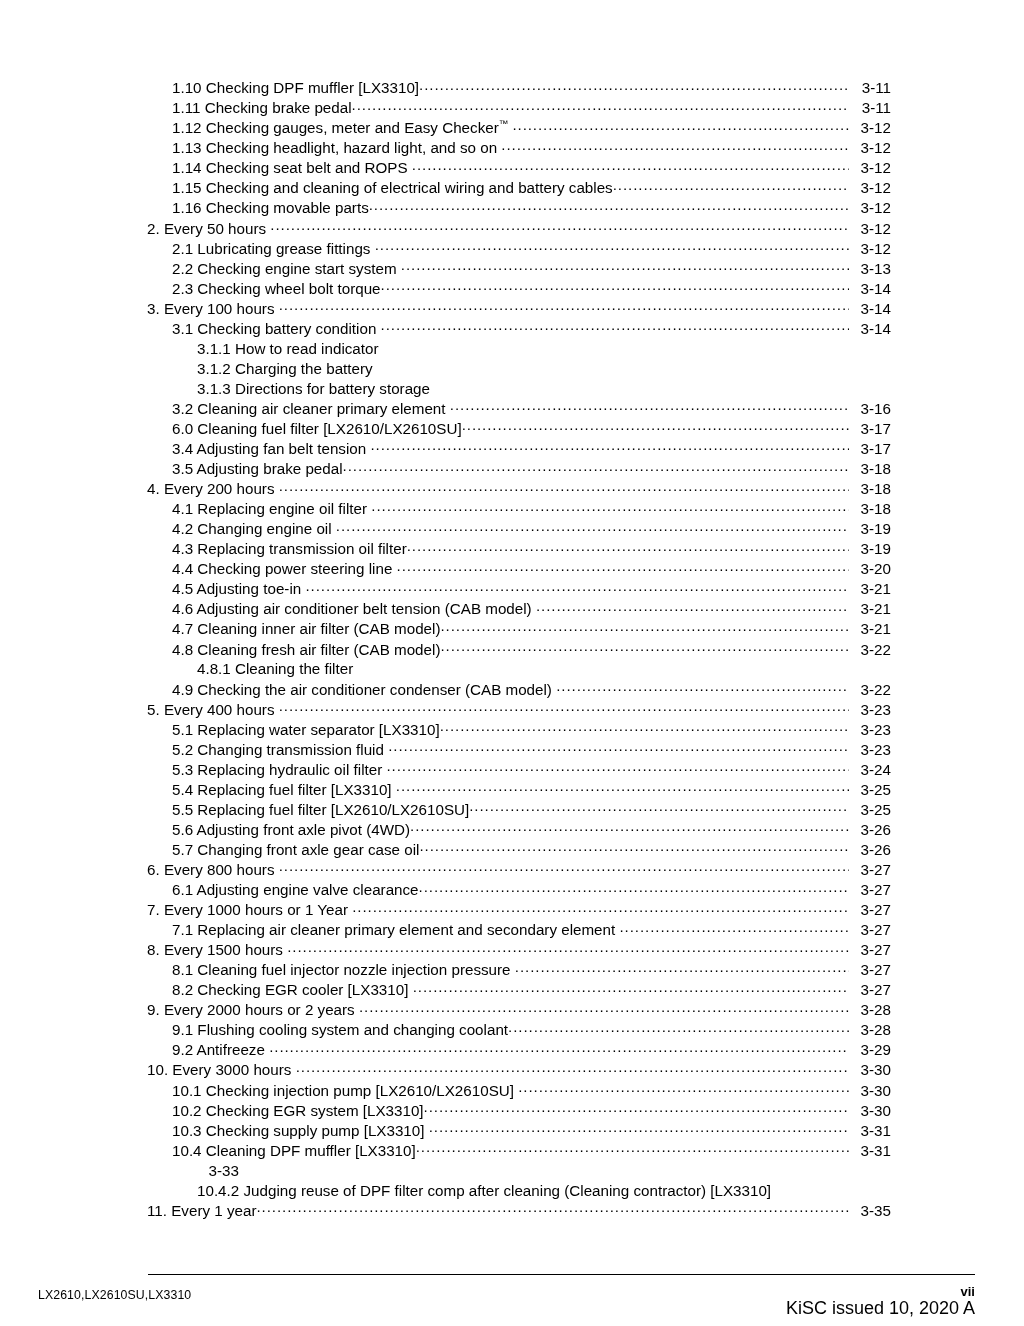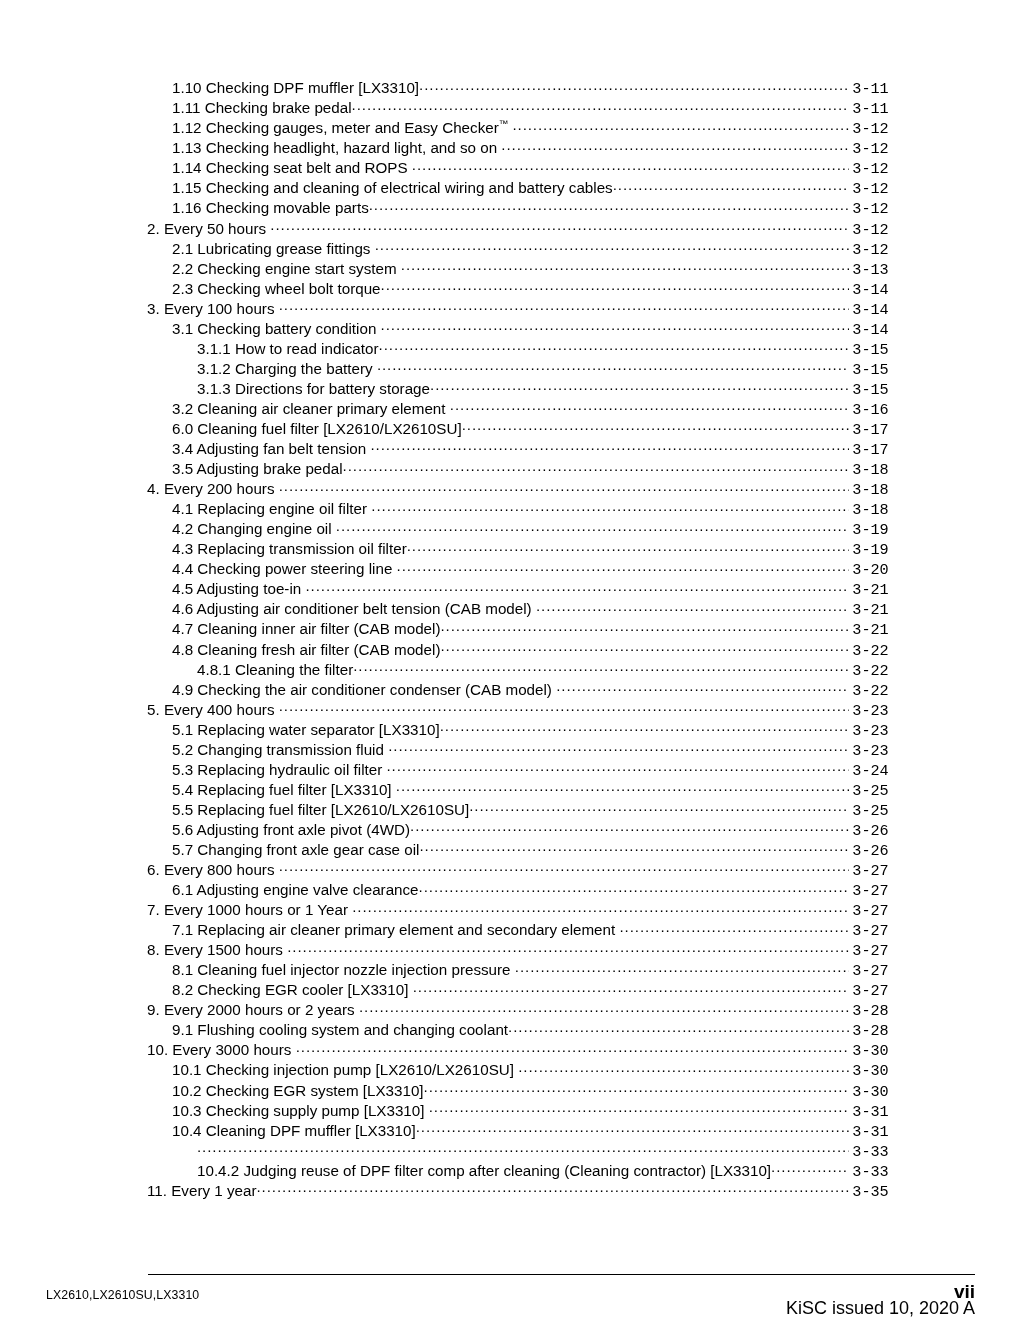--- a/index.html
+++ b/index.html
@@ -30,21 +30,21 @@
     line-height: 20.05px;
     height: 20.05px;
     white-space: nowrap;
     overflow: hidden;
     padding-right: 49px;
   }
 
   
   .lvl1 { padding-left: 147px; }
   .lvl2 { padding-left: 172px; }
-  .lvl3 { padding-left: 197px; }
+  .lvl3 { padding-left: 197px; flex-direction: column; }
 
   .toc-title {
     flex: 0 0 auto;
   }
   .toc-title .sp {
     
     display: inline;
   }
 
   .toc-leader {
@@ -66,24 +66,23 @@
     letter-spacing: 0.9px;
     font-size: 15.2px;
     line-height: 1;
     color: #000;
     overflow: hidden;
     white-space: nowrap;
   }
 
   .toc-page {
     flex: 0 0 auto;
-    text-align: center;
+    text-align: right;
     min-width: 41px;
     padding-left: 1px;
-    font-family: Liberation Mono, monospace;
   }
 
   sup.tm {
     font-size: 0.62em;
     vertical-align: super;
     line-height: 0;
   }
 
   
   #footer {
@@ -96,33 +95,33 @@
   #footer-rule {
     position: absolute;
     left: 148px;
     top: 0;
     width: 827px;
     height: 1px;
     background: #000;
   }
   #footer-left {
     position: absolute;
-    left: 46px;
+    left: 38px;
     top: 14px;
     font-size: 12.3px;
     letter-spacing: 0.1px;
   }
   #footer-right {
     position: absolute;
     right: 49px;
     top: 10px;
     text-align: right;
   }
   #footer-pagenum {
-    font-size: 19px;
+    font-size: 13px;
     font-weight: bold;
     line-height: 16px;
   }
   #footer-issued {
     font-size: 18px;
     line-height: 16px;
   }
 </style>
 </head>
 <body>
@@ -360,20 +359,25 @@
     </div>
     <div class="toc-row lvl1">
       <span class="toc-title"><span>9.</span> <span>Every 2000 hours or 2 years</span><span class="sp">&nbsp;</span></span>
       <span class="toc-leader"></span>
       <span class="toc-page">3-28</span>
     </div>
     <div class="toc-row lvl2">
       <span class="toc-title"><span>9.1</span> <span>Flushing cooling system and changing coolant</span></span>
       <span class="toc-leader"></span>
       <span class="toc-page">3-28</span>
+    </div>
+    <div class="toc-row lvl2">
+      <span class="toc-title"><span>9.2</span> <span>Antifreeze</span><span class="sp">&nbsp;</span></span>
+      <span class="toc-leader"></span>
+      <span class="toc-page">3-29</span>
     </div>
     <div class="toc-row lvl1">
       <span class="toc-title"><span>10.</span> <span>Every 3000 hours</span><span class="sp">&nbsp;</span></span>
       <span class="toc-leader"></span>
       <span class="toc-page">3-30</span>
     </div>
     <div class="toc-row lvl2">
       <span class="toc-title"><span>10.1</span> <span>Checking injection pump [LX2610/LX2610SU]</span><span class="sp">&nbsp;</span></span>
       <span class="toc-leader"></span>
       <span class="toc-page">3-30</span>

